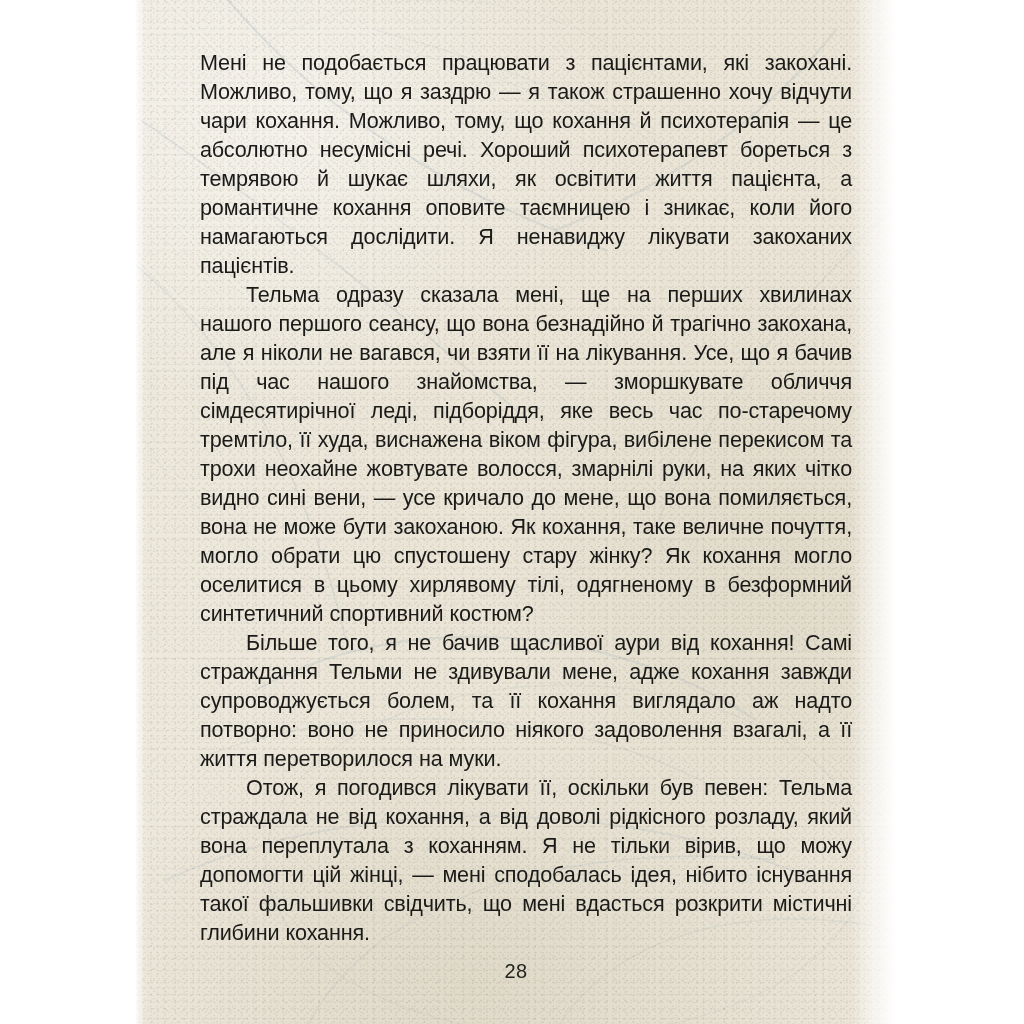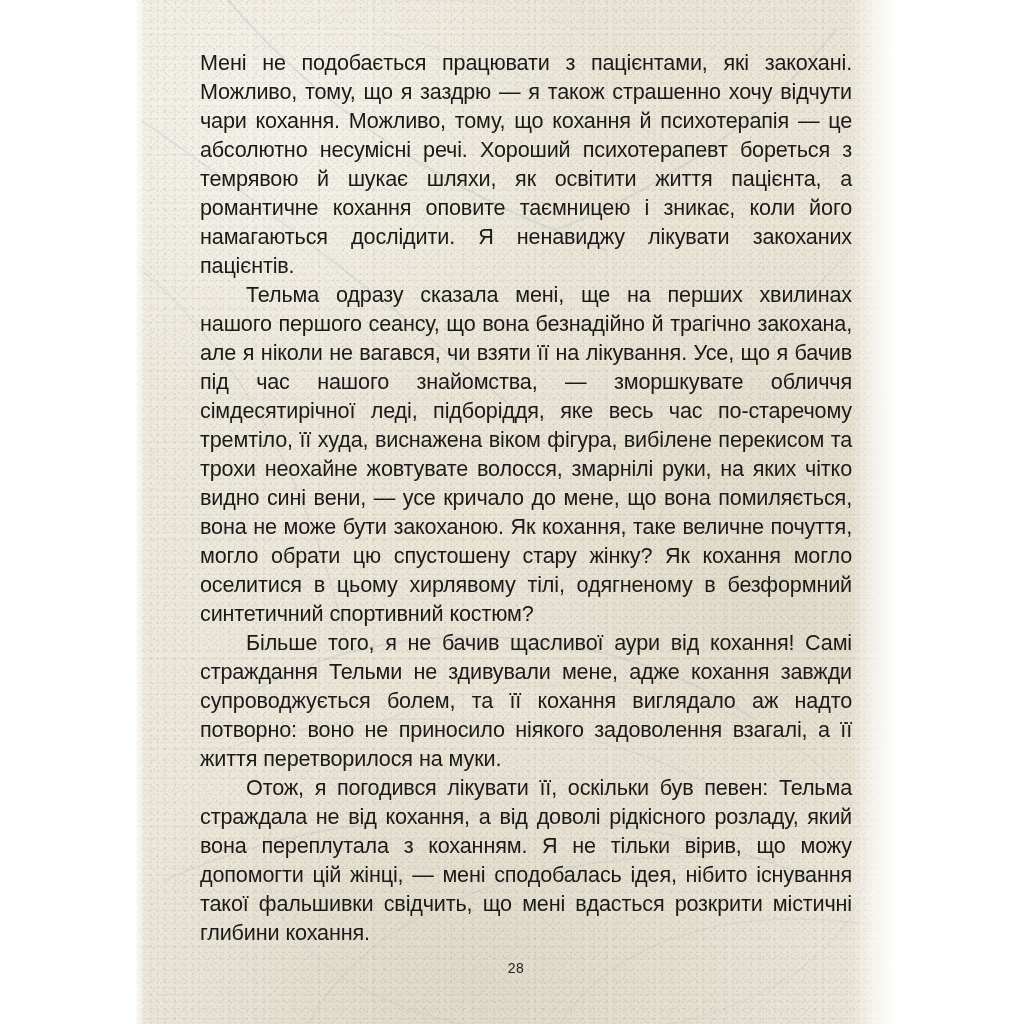--- a/index.html
+++ b/index.html
@@ -113,21 +113,21 @@
   .para.first { text-indent: 0; }
 
   
   .folio {
     position: absolute;
     left: 0;
     top: 960px;
     width: 760px;
     text-align: center;
     font-family: "Liberation Sans", sans-serif;
-    font-size: 14px;
+    font-size: 20px;
     color: #242420;
     letter-spacing: 0.5px;
   }
 
   
   .inklike { filter: blur(0.18px); }
 </style>
 </head>
 <body>
 

